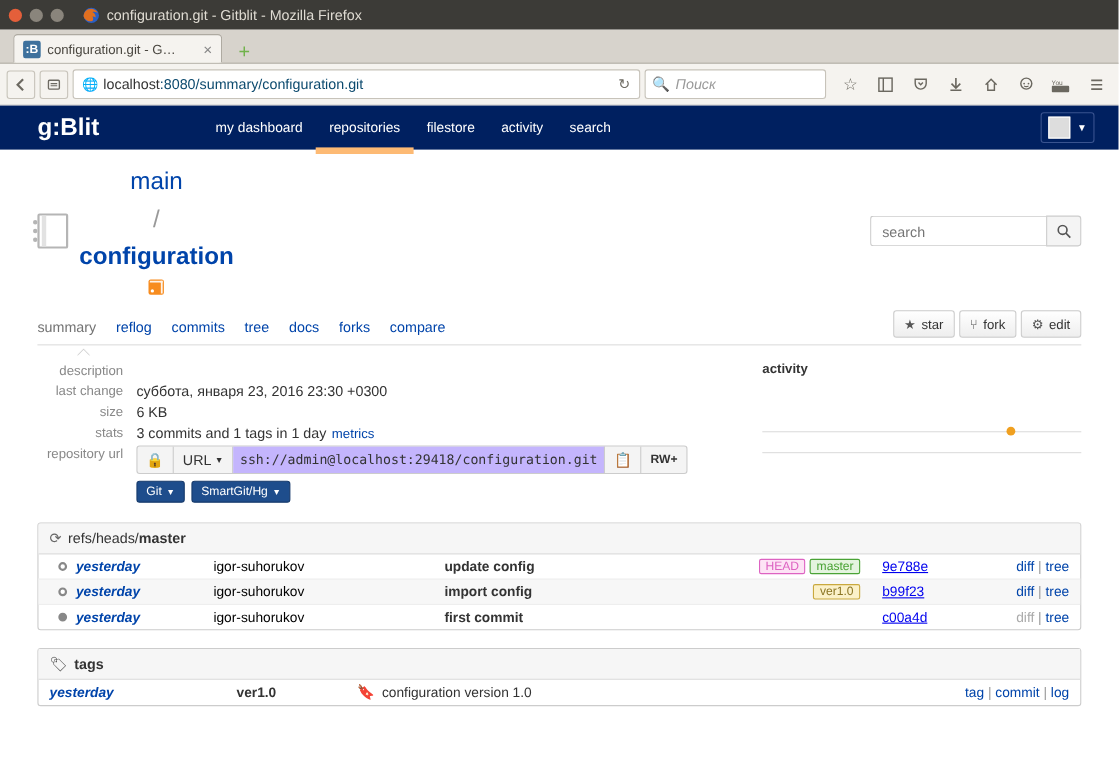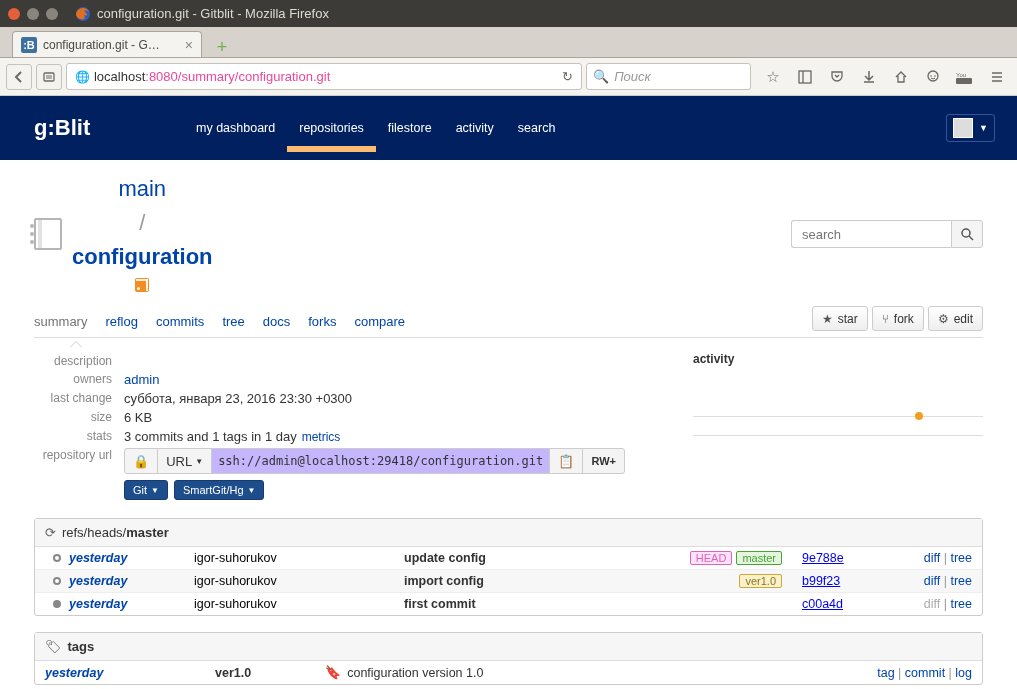--- a/index.html
+++ b/index.html
@@ -22,29 +22,29 @@
   .browser-tab .tab-close { color:#888; font-size:14px; margin-left:6px; }
   .tab-new { width:24px; height:20px; display:flex; align-items:center; justify-content:center; color:#70b24a; font-size:18px; margin-left:8px; }
 
   
   .url-bar { background:#f5f3ef; height:38px; display:flex; align-items:center; padding:4px 6px; gap:4px; border-bottom:1px solid #ccc; }
   .ub-btn { width:26px; height:26px; border:1px solid #c7c3ba; background:#f5f3ef; border-radius:3px; display:flex; align-items:center; justify-content:center; color:#6d6a62; font-size:13px; }
   .url-field { flex:1; display:flex; align-items:center; border:1px solid #c7c3ba; border-radius:3px; height:27px; background:#fff; padding:0 4px; }
   .url-field .globe { color:#8e8b82; margin:0 4px; font-size:12px; }
   .url-field .url-text { flex:1; font-size:13px; color:#333; }
   .url-field .url-text .host { color:#333; }
-  .url-field .url-text .rest { color:#ec4899; }
+  .url-field .url-text .rest { color:#0c4a6e; }
   .url-field .reload { color:#6d6a62; padding:0 4px; }
   .search-field { width:165px; display:flex; align-items:center; border:1px solid #c7c3ba; border-radius:3px; height:27px; background:#fff; padding:0 6px; color:#999; font-style:italic; font-size:13px; }
   .search-field .mag { color:#888; margin-right:5px; font-style:normal; }
   .toolbar-icons { display:flex; gap:4px; padding-left:4px; }
   .tb-icon { width:28px; height:26px; display:flex; align-items:center; justify-content:center; color:#6b6860; font-size:15px; }
 
   
-  .gb-header { background:#002060; height:64px; display:flex; align-items:center; padding:0 22px 0 34px; color:#fff; position:relative; }
+  .gb-header { background:#002060; height:40px; display:flex; align-items:center; padding:0 22px 0 34px; color:#fff; position:relative; }
   .gb-logo { width:90px; height:30px; display:flex; align-items:center; }
   .gb-nav { display:flex; margin-left:60px; }
   .gb-nav a { color:#fff; font-size:12.5px; padding:16px 12px 14px; text-decoration:none; display:inline-block; }
   .gb-nav a.active { border-bottom:6px solid #fdba74; padding-bottom:11px; }
   .gb-user { margin-left:auto; display:flex; align-items:center; border:1px solid #39538f; border-radius:3px; padding:3px 6px; }
   .gb-avatar { width:20px; height:20px; background:#ddd; border:1px solid #fff; }
   .gb-caret { color:#fff; margin-left:6px; font-size:9px; }
 
   
   .page { padding:12px 34px 20px; max-width:1017px; }
@@ -304,24 +304,20 @@
     <div class="tab-pointer"></div>
   </div>
 
   <div class="summary-area">
     <div class="meta-table">
       <div class="meta-row">
           <div class="meta-label">description</div>
           <div class="meta-value"></div>
         </div>
       <div class="meta-row">
-          <div class="meta-label">owners</div>
-          <div class="meta-value"><a href="#">admin</a></div>
-        </div>
-      <div class="meta-row">
           <div class="meta-label">last change</div>
           <div class="meta-value">суббота, января 23, 2016 23:30 +0300</div>
         </div>
       <div class="meta-row">
           <div class="meta-label">size</div>
           <div class="meta-value">6 KB</div>
         </div>
       <div class="meta-row">
           <div class="meta-label">stats</div>
           <div class="meta-value"><span>3 commits and 1 tags in 1 day</span><a href="#" class="metrics-link">metrics</a></div>

